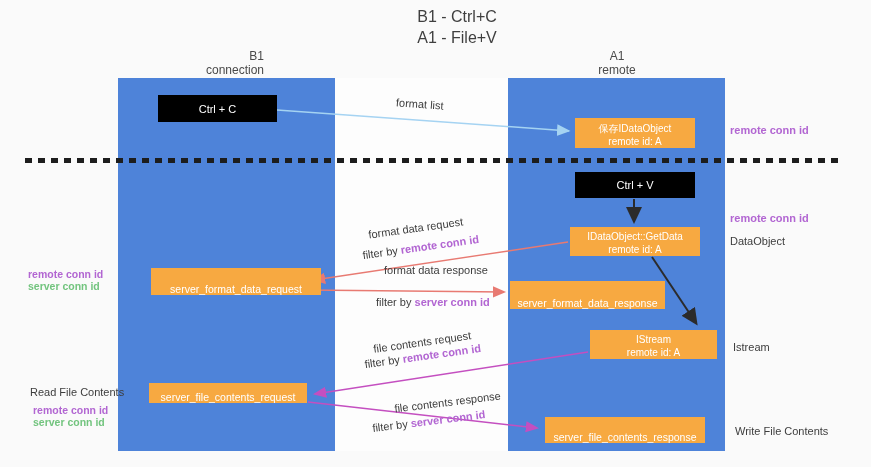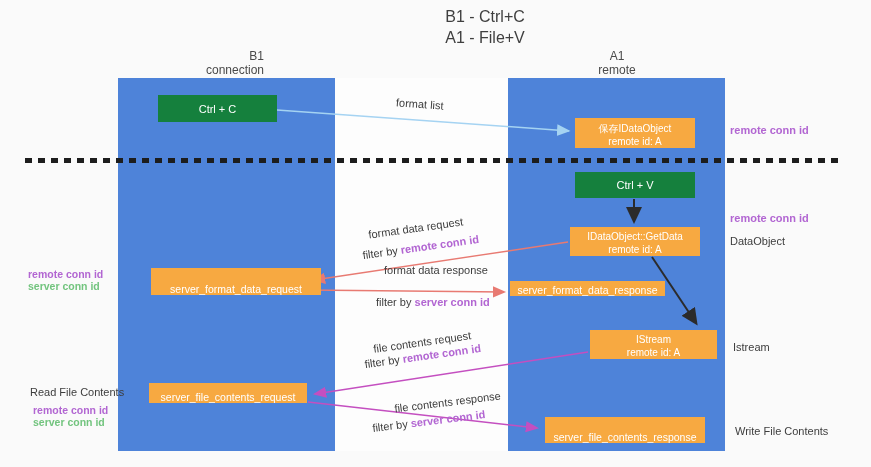--- a/index.html
+++ b/index.html
@@ -2,26 +2,26 @@
 <html><head>
 <meta charset="utf-8">
 <style>
   html,body{margin:0;padding:0;}
   body{width:871px;height:467px;background:#fafafa;font-family:"Liberation Sans",sans-serif;position:relative;overflow:hidden;}
   .abs{position:absolute;}
   .midband{left:335px;top:78px;width:173px;height:373px;background:#fdfdfd;}
   .lane{background:#4e83d9;top:78px;height:373px;}
   .lane-left{left:118px;width:217px;}
   .lane-right{left:508px;width:217px;}
-  .title{left:457px;top:6px;transform:translateX(-50%);text-align:center;font-size:16px;line-height:21px;color:#3f3f3f;white-space:nowrap;margin-left:28px;}
+  .title{left:457px;top:6px;transform:translateX(-50%);text-align:center;font-size:16px;line-height:21px;color:#3f3f3f;white-space:nowrap;}
   .lanehdr{top:49px;text-align:center;font-size:12px;line-height:14px;color:#4a4a4a;transform:translateX(-50%);white-space:nowrap;}
   .dashline{left:25px;top:158px;width:813px;height:5px;
     background:repeating-linear-gradient(90deg,#1d1d1d 0 7px,transparent 7px 13px);}
   .node{color:#fff;text-align:center;display:flex;flex-direction:column;justify-content:center;box-sizing:border-box;white-space:nowrap;}
-  .green{background:#15803d;font-size:11px;}
+  .green{background:#000000;font-size:11px;}
   .orange{background:#f7a941;font-size:10.5px;justify-content:flex-end;}
   .two{font-size:10px;line-height:12.5px;}
   .alabel{font-size:11px;color:#3d3d3d;white-space:nowrap;}
   .sidelabel{font-size:11px;color:#3d3d3d;white-space:nowrap;}
   .purple{color:#b266d2;font-weight:bold;}
   .greentxt{color:#72c47e;font-weight:bold;}
   svg.overlay{position:absolute;left:0;top:0;pointer-events:none;}
 </style>
 </head>
 <body>
@@ -85,21 +85,21 @@
 
 <div class="abs node orange two" style="left:570px;top:227px;width:130px;height:29px;">
   <span>IDataObject::GetData</span>
   <span>remote id: A</span>
 </div>
 
 <div class="abs node orange" style="left:151px;top:268px;width:170px;height:27px;">
   <span>server_format_data_request</span>
 </div>
 
-<div class="abs node orange" style="left:510px;top:281px;width:155px;height:15px;">
+<div class="abs node orange" style="left:510px;top:281px;width:155px;height:28px;">
   <span>server_format_data_response</span>
 </div>
 
 <div class="abs node orange two" style="left:590px;top:330px;width:127px;height:29px;">
   <span>IStream</span>
   <span>remote id: A</span>
 </div>
 
 <div class="abs node orange" style="left:149px;top:383px;width:158px;height:20px;">
   <span>server_file_contents_request</span>

